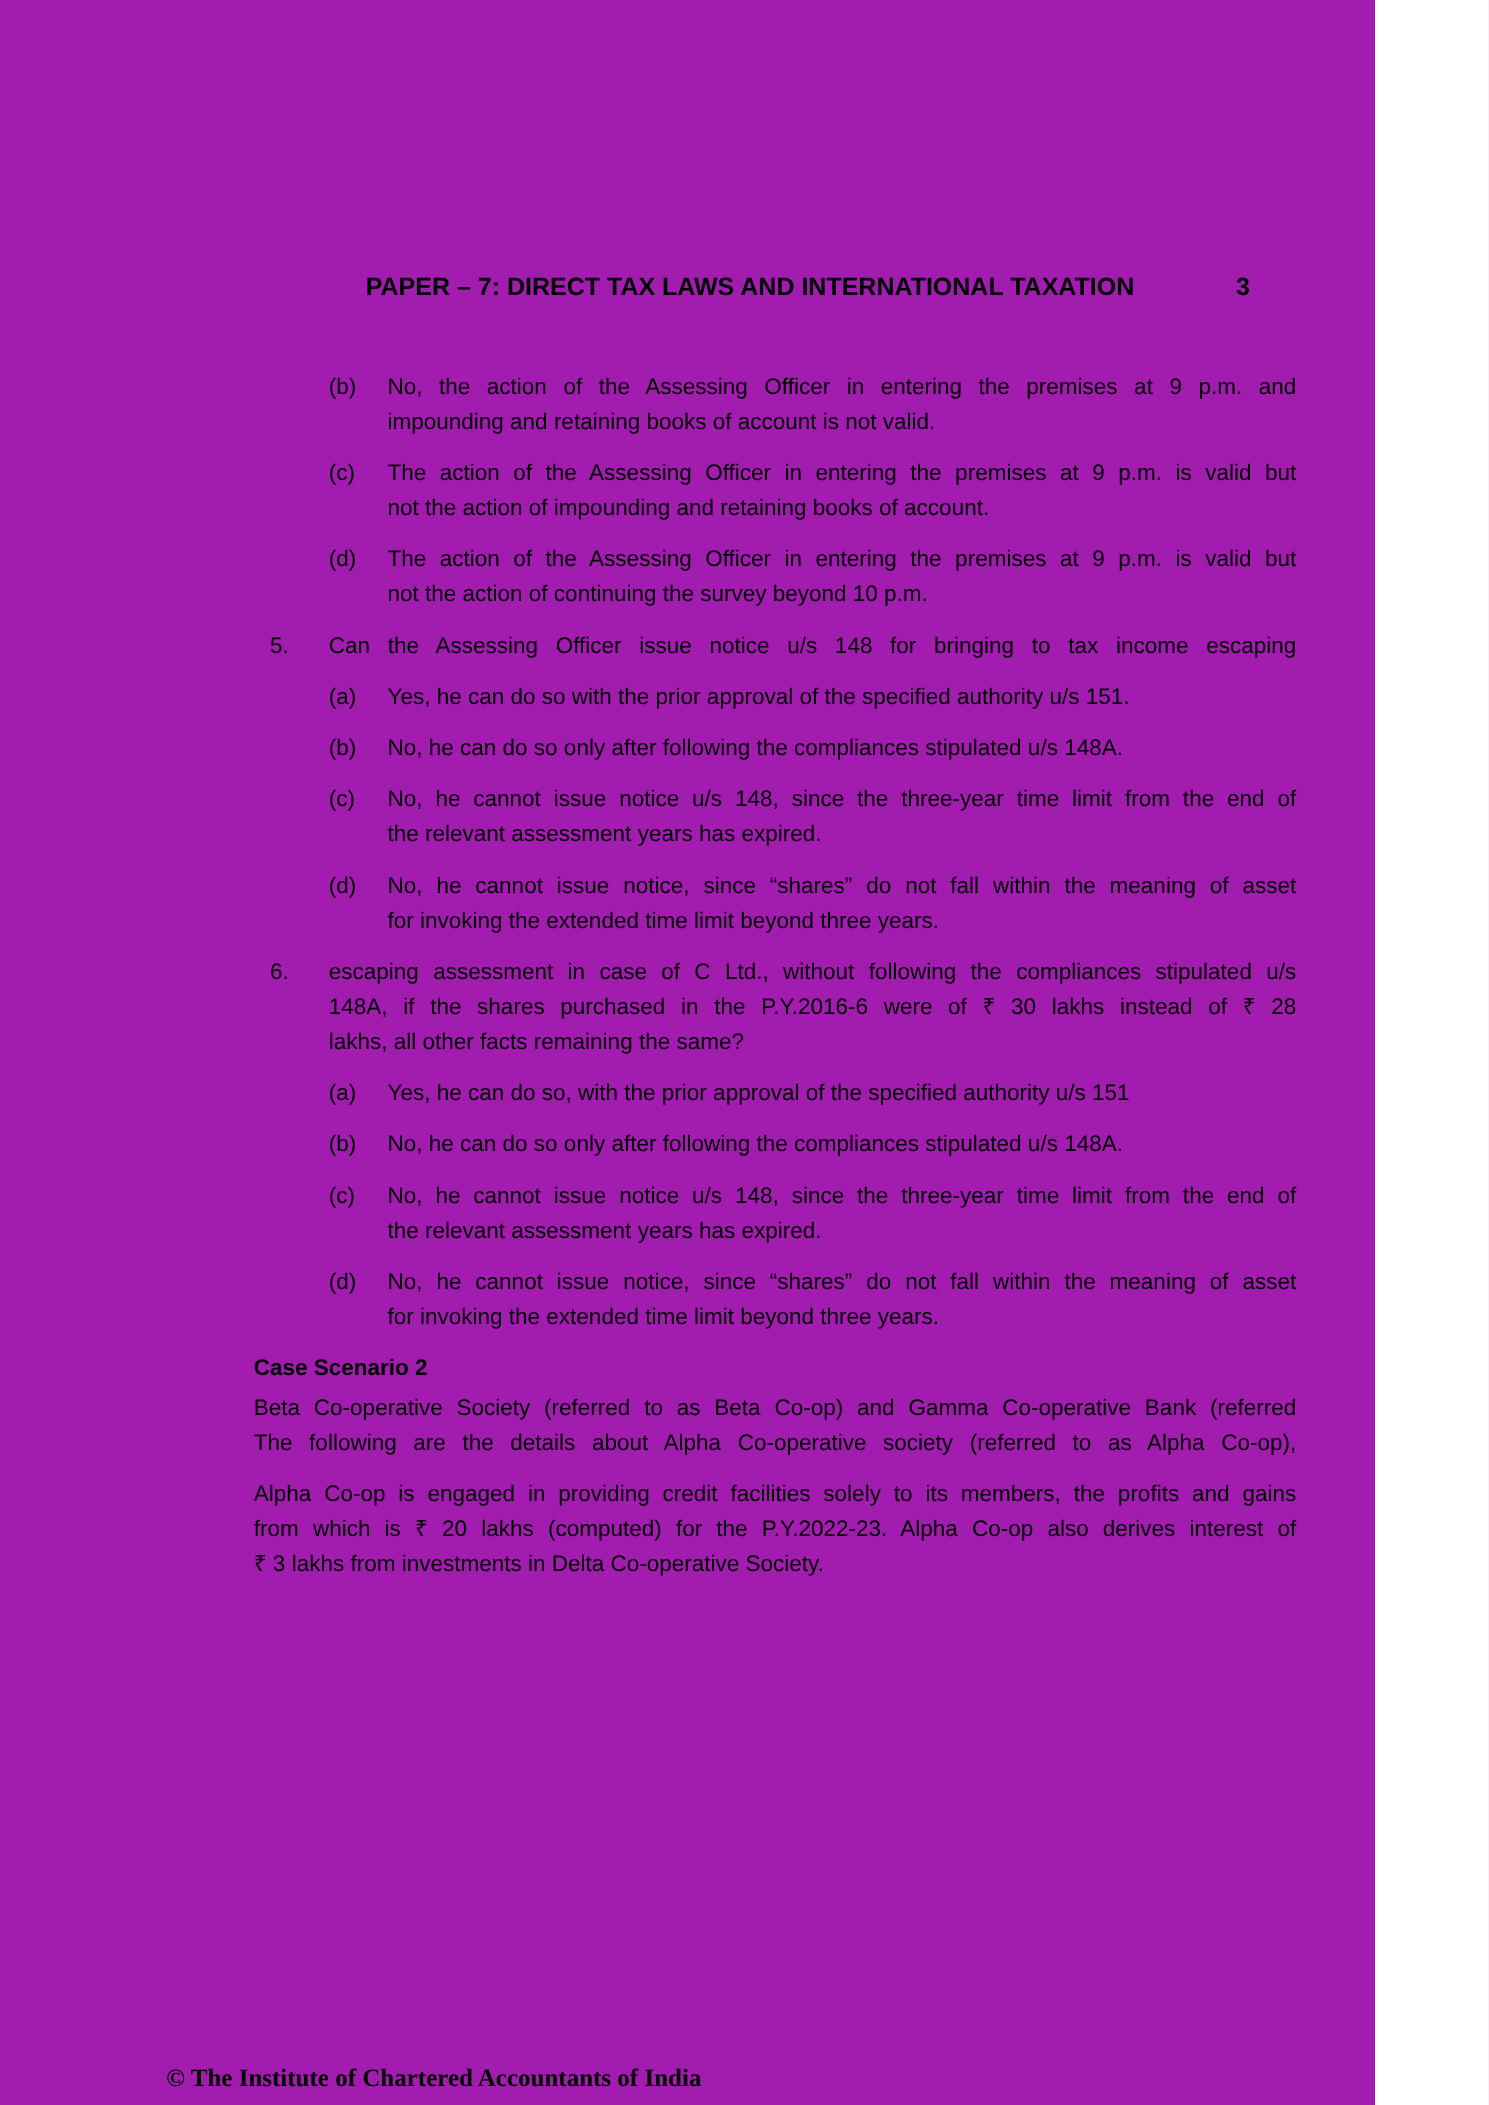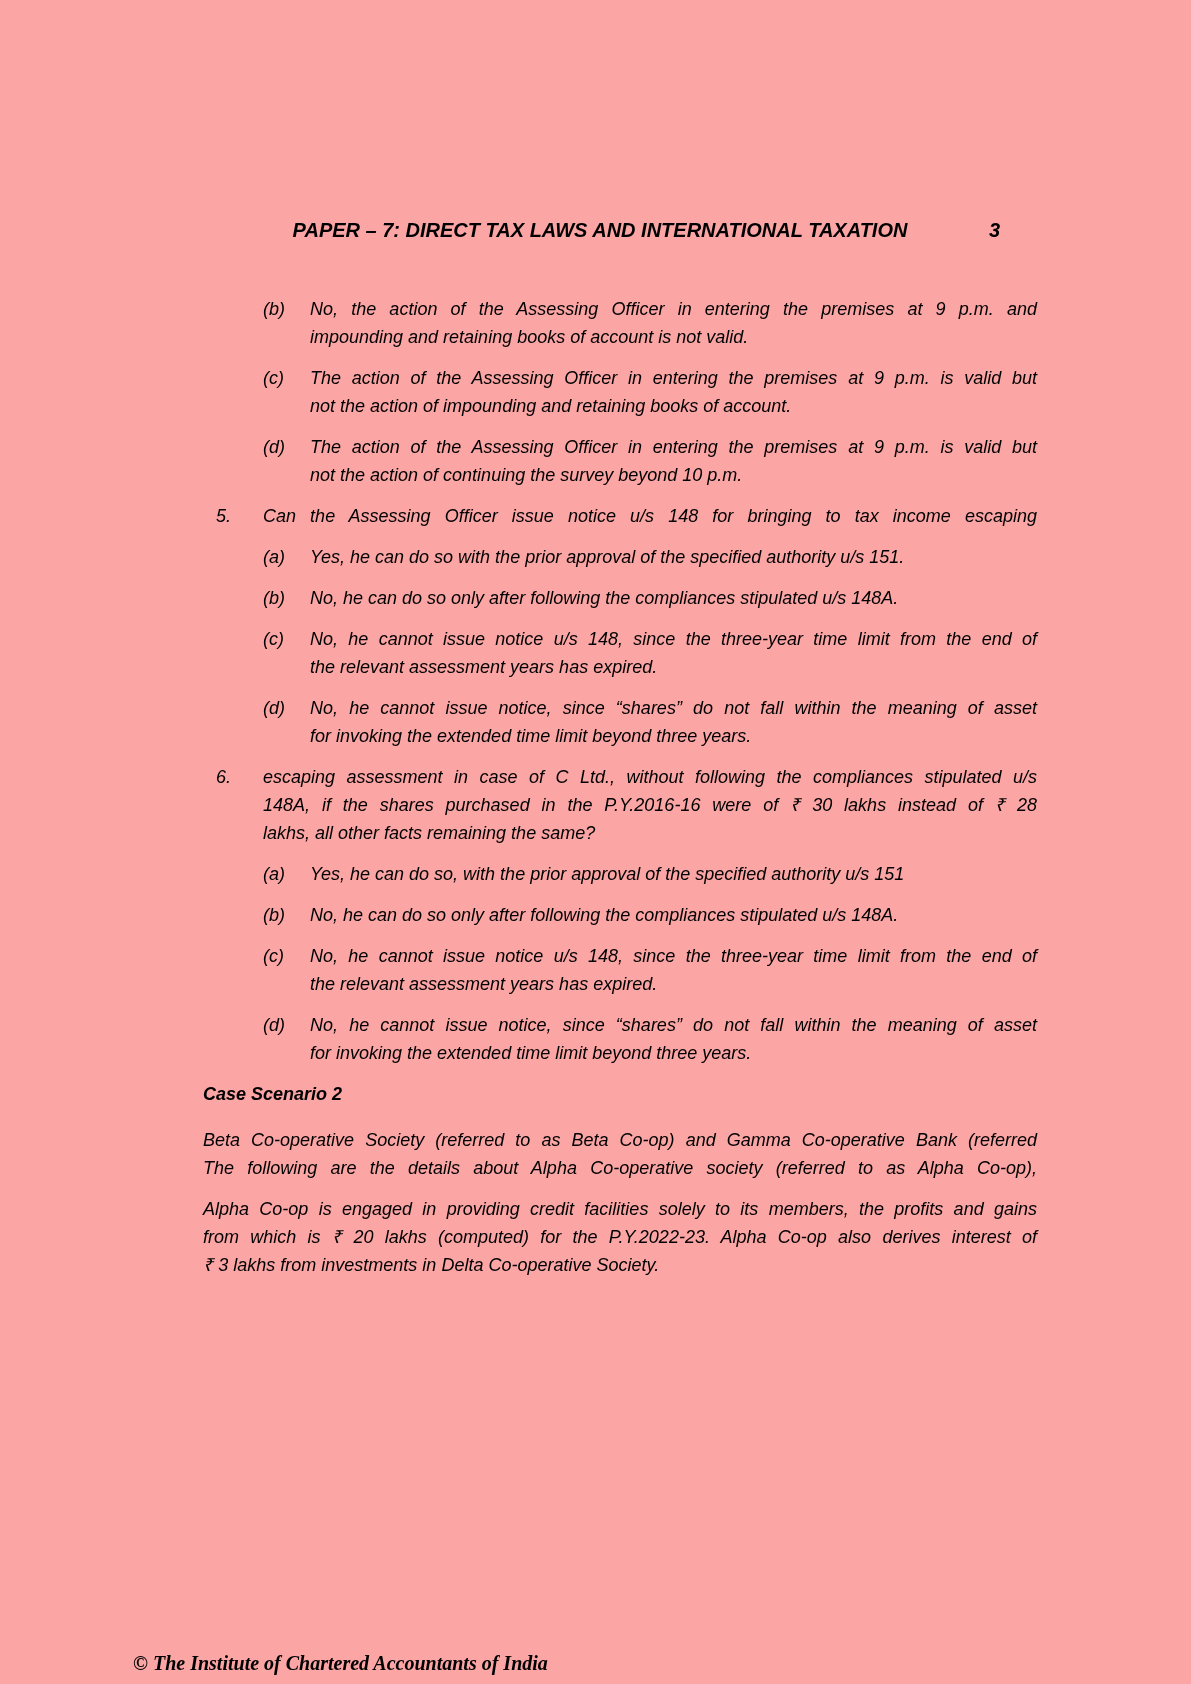--- a/index.html
+++ b/index.html
@@ -1,25 +1,24 @@
 <!DOCTYPE html>
 <html><head>
 <meta charset="utf-8">
 <style>
   html, body { margin: 0; padding: 0; background: #ffffff; }
   .page {
     position: relative;
-    width: 1191px;
+    width: 1100px;
     height: 1684px;
-    background: #fca5a5;
+    background: #a21caf;
     font-family: "Liberation Sans", sans-serif;
     font-size: 18px;
     color: #000000;
     overflow: hidden;
-    font-style: italic;
   }
   .content {
     position: absolute;
     left: 203px;
     top: 218px;
     width: 834px;
   }
   .header {
     position: relative;
     padding-right: 40px;
@@ -45,21 +44,21 @@
   .optrow .obody { flex: 1 1 auto; min-width: 0; }
   .ln {
     line-height: 28px;
     text-align: justify;
     text-align-last: justify;
   }
   .ln.last { text-align-last: left; }
   .cs-heading {
     font-weight: bold;
     line-height: 28px;
-    margin-bottom: 18px;
+    margin-bottom: 4px;
   }
   .footer {
     position: absolute;
     left: 133px;
     top: 1611px;
     font-family: "Liberation Serif", serif;
     font-weight: bold;
     font-size: 20px;
     line-height: 24px;
     margin-top: 40px;
@@ -134,21 +133,21 @@
       <div class="obody">
         <div class="ln">No, he cannot issue notice, since “shares” do not fall within the meaning of asset</div>
         <div class="ln last">for invoking the extended time limit beyond three years.</div>
       </div>
     </div>
 
     <div class="qrow block">
       <div class="qmark">6.</div>
       <div class="qbody">
         <div class="ln">escaping assessment in case of C Ltd., without following the compliances stipulated u/s</div>
-        <div class="ln">148A, if the shares purchased in the P.Y.2016-16 were of ₹ 30 lakhs instead of ₹ 28</div>
+        <div class="ln">148A, if the shares purchased in the P.Y.2016-6 were of ₹ 30 lakhs instead of ₹ 28</div>
         <div class="ln last">lakhs, all other facts remaining the same?</div>
       </div>
     </div>
 
     <div class="optrow block">
       <div class="omark">(a)</div>
       <div class="obody">
         <div class="ln last">Yes, he can do so, with the prior approval of the specified authority u/s 151</div>
       </div>
     </div>

